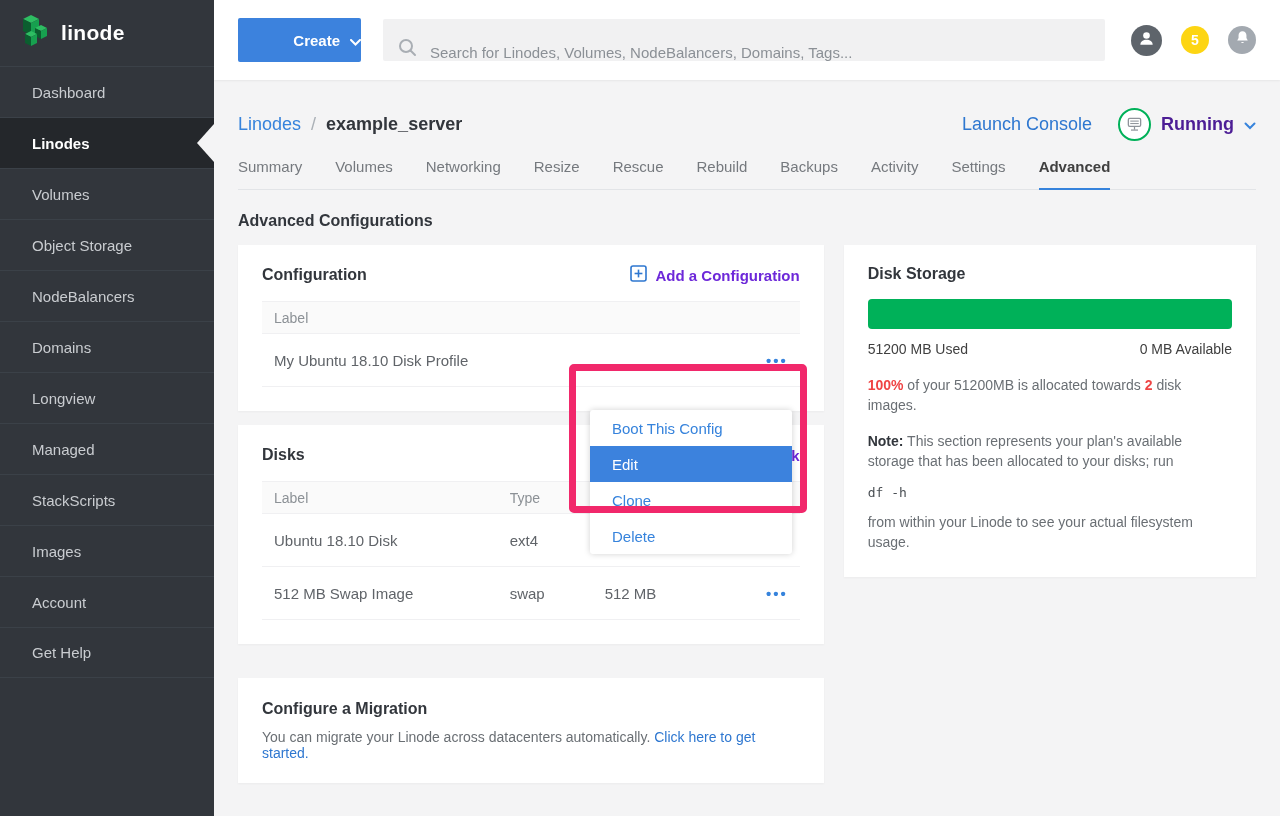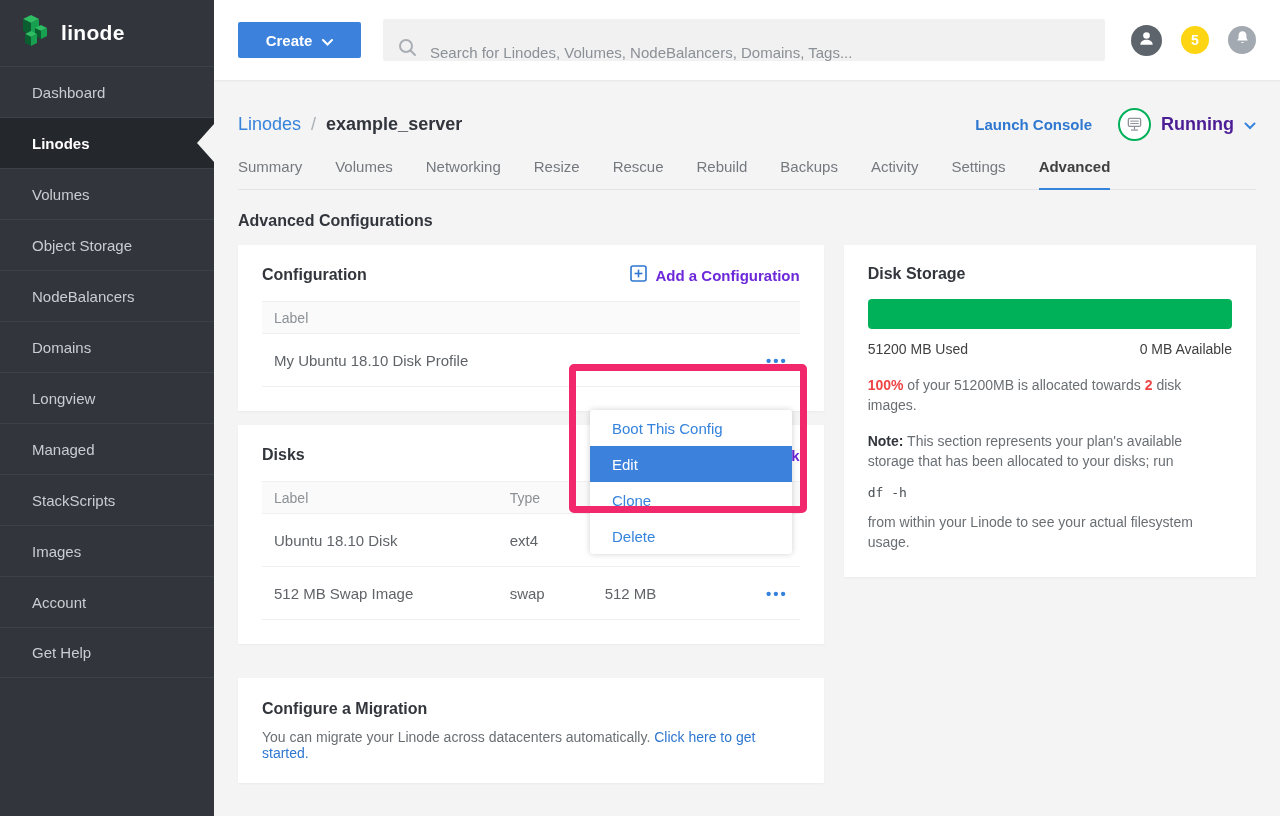--- a/index.html
+++ b/index.html
@@ -18,43 +18,43 @@
   .nav-item.selected { background:#24272b; color:#fff; font-weight:bold; }
   .nav-item.selected::after { content:""; position:absolute; right:0; top:50%;
     transform:translateY(-50%); width:0; height:0;
     border-top:19px solid transparent; border-bottom:19px solid transparent;
     border-right:17px solid #f4f4f5; }
 
   
   .topbar { position:absolute; left:214px; top:0; width:1066px; height:80px;
     background:#fff; display:flex; align-items:center; padding:0 24px;
     box-shadow:0 1px 2px rgba(0,0,0,.06); z-index:4; }
-  .create-btn { width:123px; height:36px; background:#3c82dd; border:none; border-radius:2px;
+  .create-btn { width:123px; height:44px; background:#3c82dd; border:none; border-radius:2px;
     color:#fff; font-size:15px; font-weight:bold; font-family:inherit;
-    display:flex; align-items:center; justify-content:center; gap:10px; cursor:pointer; }
+    display:flex; align-items:center; justify-content:flex-end; gap:10px; cursor:pointer; }
   .searchbox { flex:1; height:42px; margin-left:22px; background:#f1f1f2; border-radius:2px;
     display:flex; align-items:flex-end; padding:0 15px; gap:13px; }
   .searchbox input { flex:1; border:none; background:transparent; outline:none;
     font-size:15px; color:#32363c; font-family:inherit; }
   .searchbox input::placeholder { color:#8b9096; }
   .top-icons { display:flex; align-items:center; margin-left:26px; gap:19px; }
   .circle { border-radius:50%; display:flex; align-items:center; justify-content:center; cursor:pointer; }
   .avatar { width:31px; height:31px; background:#5e646b; }
   .badge { width:28px; height:28px; background:#fdd513; color:#fff; font-size:14px; font-weight:bold; }
   .bellc { width:28px; height:28px; background:#a3a9b0; }
 
   
   .content { position:absolute; left:214px; top:80px; width:1066px; height:736px; padding:0 24px; }
   .crumb-row { margin-top:28px; display:flex; align-items:center; justify-content:space-between; }
   .crumbs { display:flex; align-items:baseline; gap:10px; font-size:18px; }
   .crumb-link { color:#3683dc; cursor:pointer; }
   .crumb-sep { color:#aab0b6; font-weight:300; }
   .crumb-current { color:#32363c; font-weight:bold; }
   .crumb-actions { display:flex; align-items:center; gap:26px; }
-  .launch-console { color:#2e77d0; font-size:15px; font-weight:bold; cursor:pointer; }
+  .launch-console { color:#2e77d0; font-size:18px; font-weight:normal; cursor:pointer; }
   .status-chip { display:flex; align-items:center; gap:10px; cursor:pointer; }
   .status-ring { width:33px; height:33px; border:2px solid #00b159; border-radius:50%;
     display:flex; align-items:center; justify-content:center; background:#fff; }
   .status-label { color:#4c1d95; font-size:18px; font-weight:bold; }
 
   .tabs { margin-top:17px; display:flex; gap:33px; border-bottom:1px solid #e2e4e7; }
   .tab { font-size:15px; color:#75797e; padding-bottom:13px; cursor:pointer;
     border-bottom:2px solid transparent; margin-bottom:-1px; }
   .tab.active { color:#404040; font-weight:bold; border-bottom-color:#3683dc; }
 

